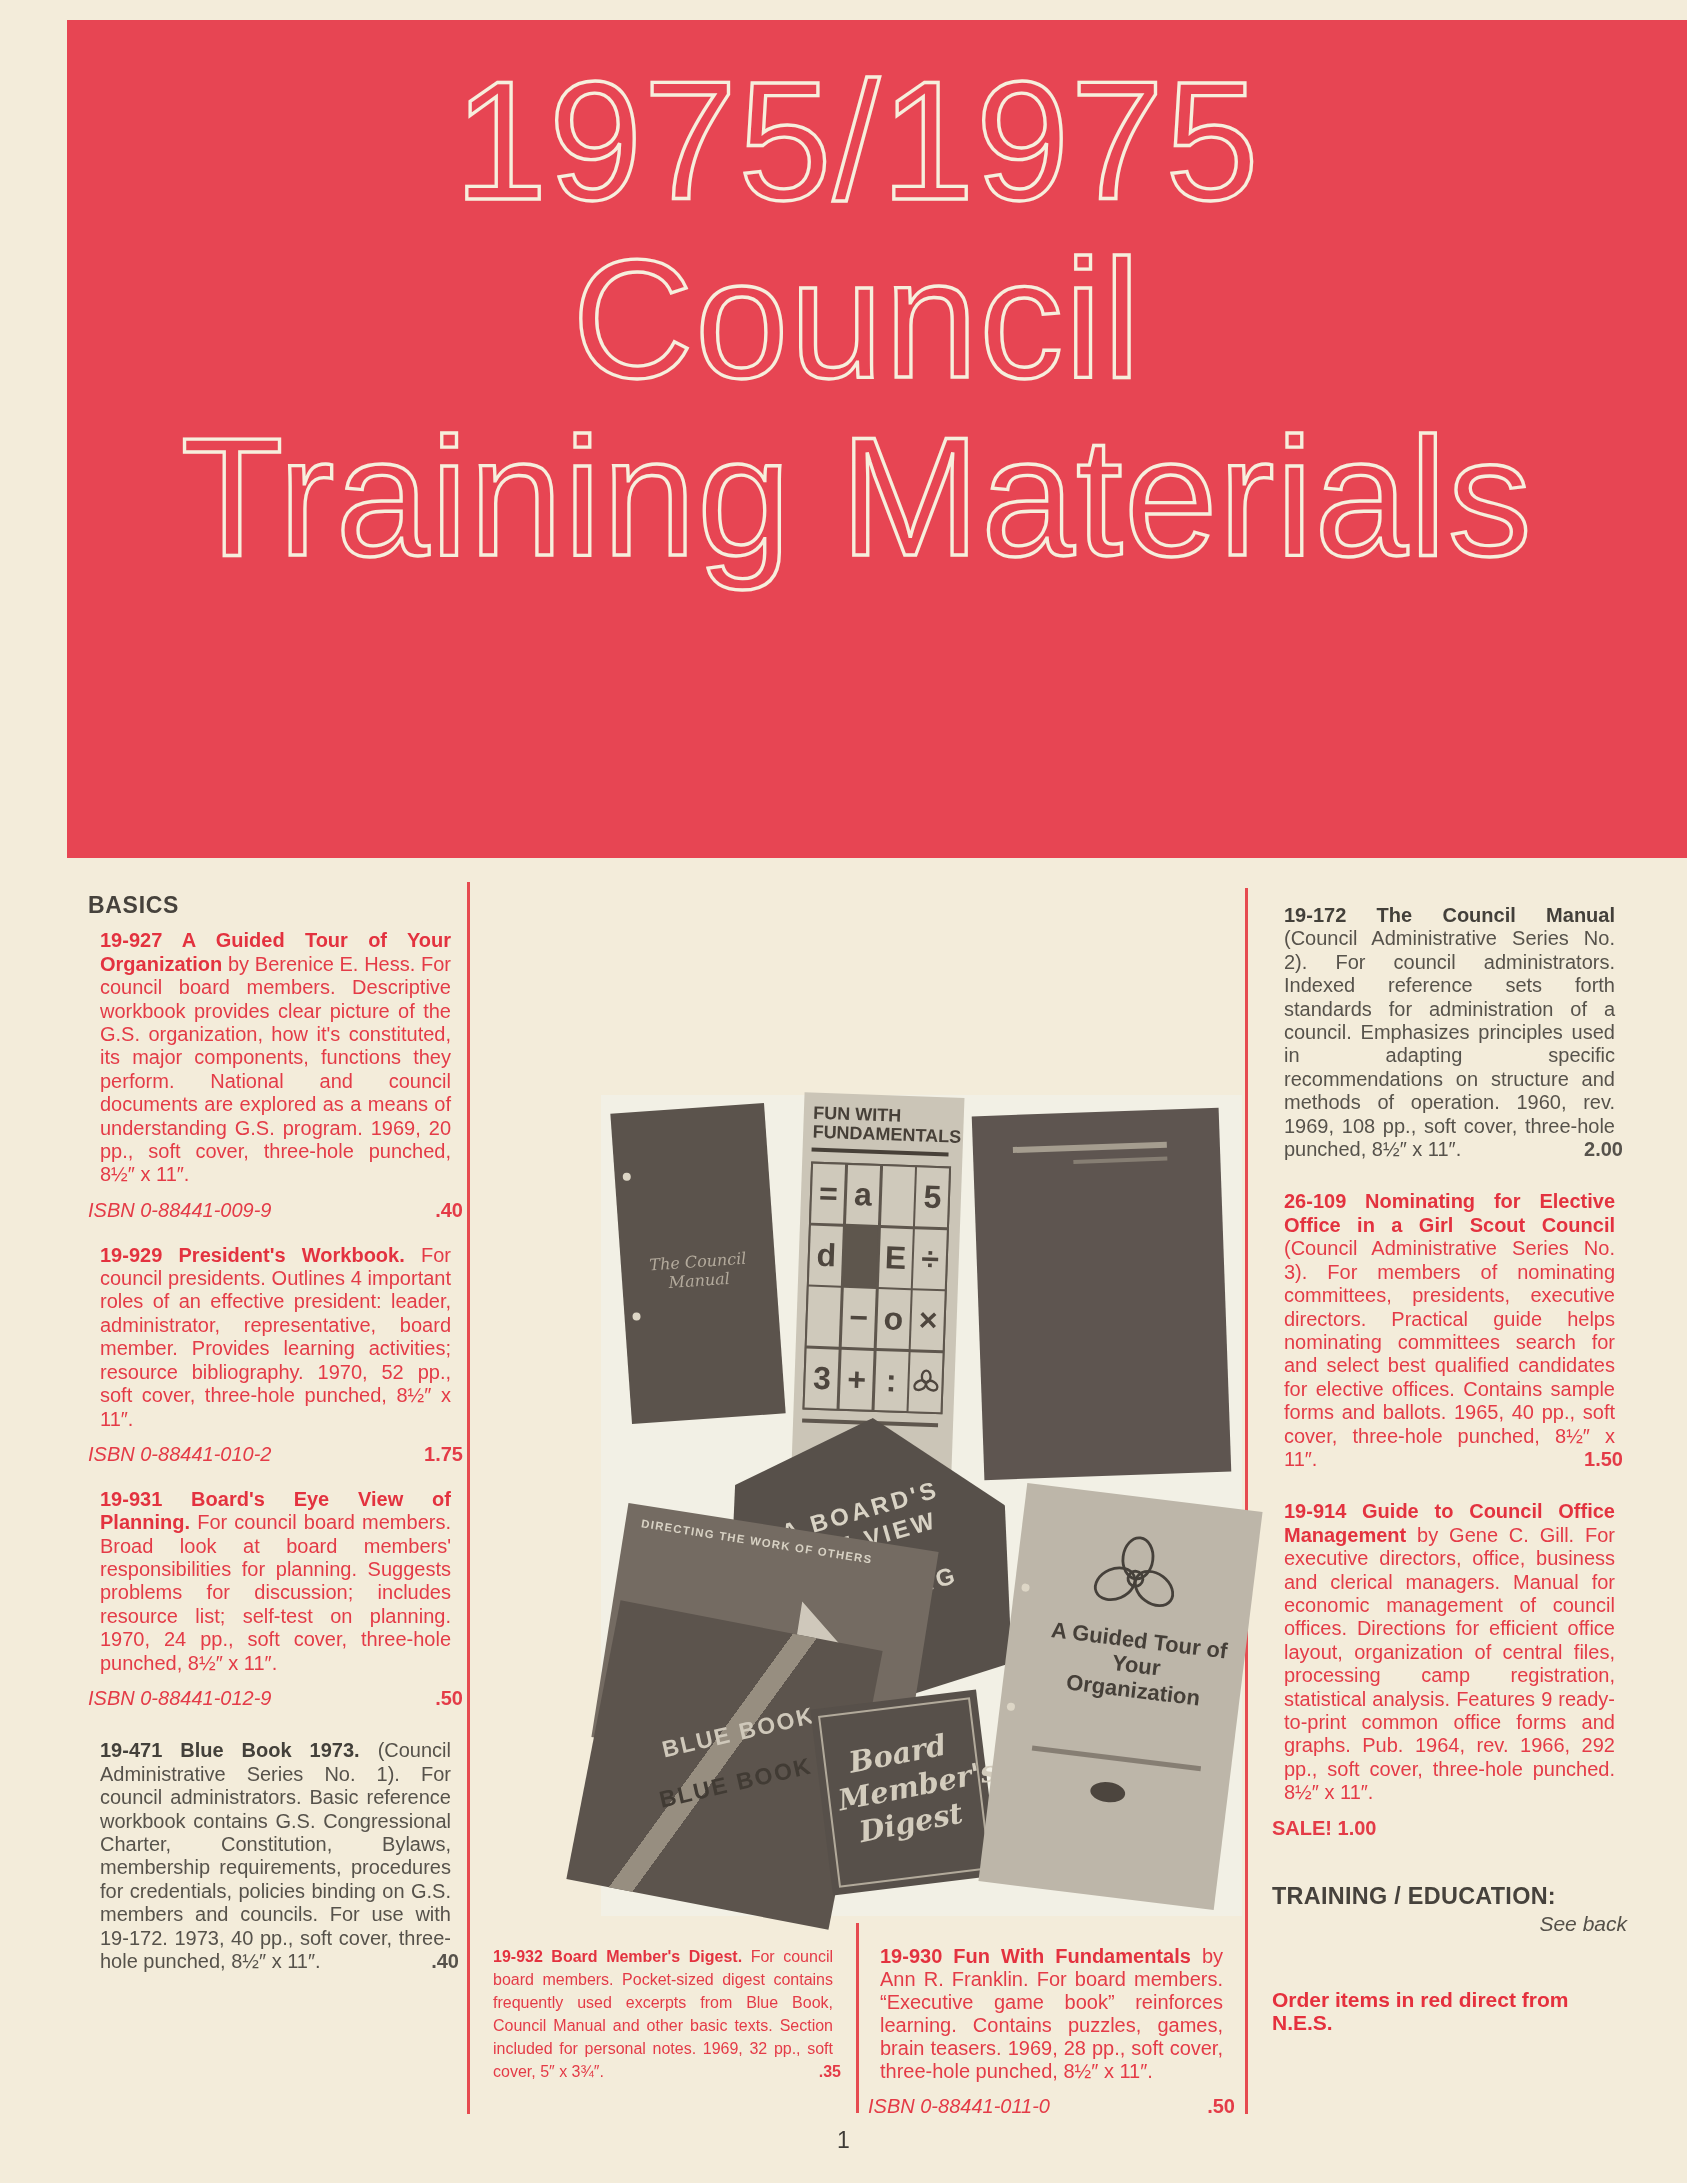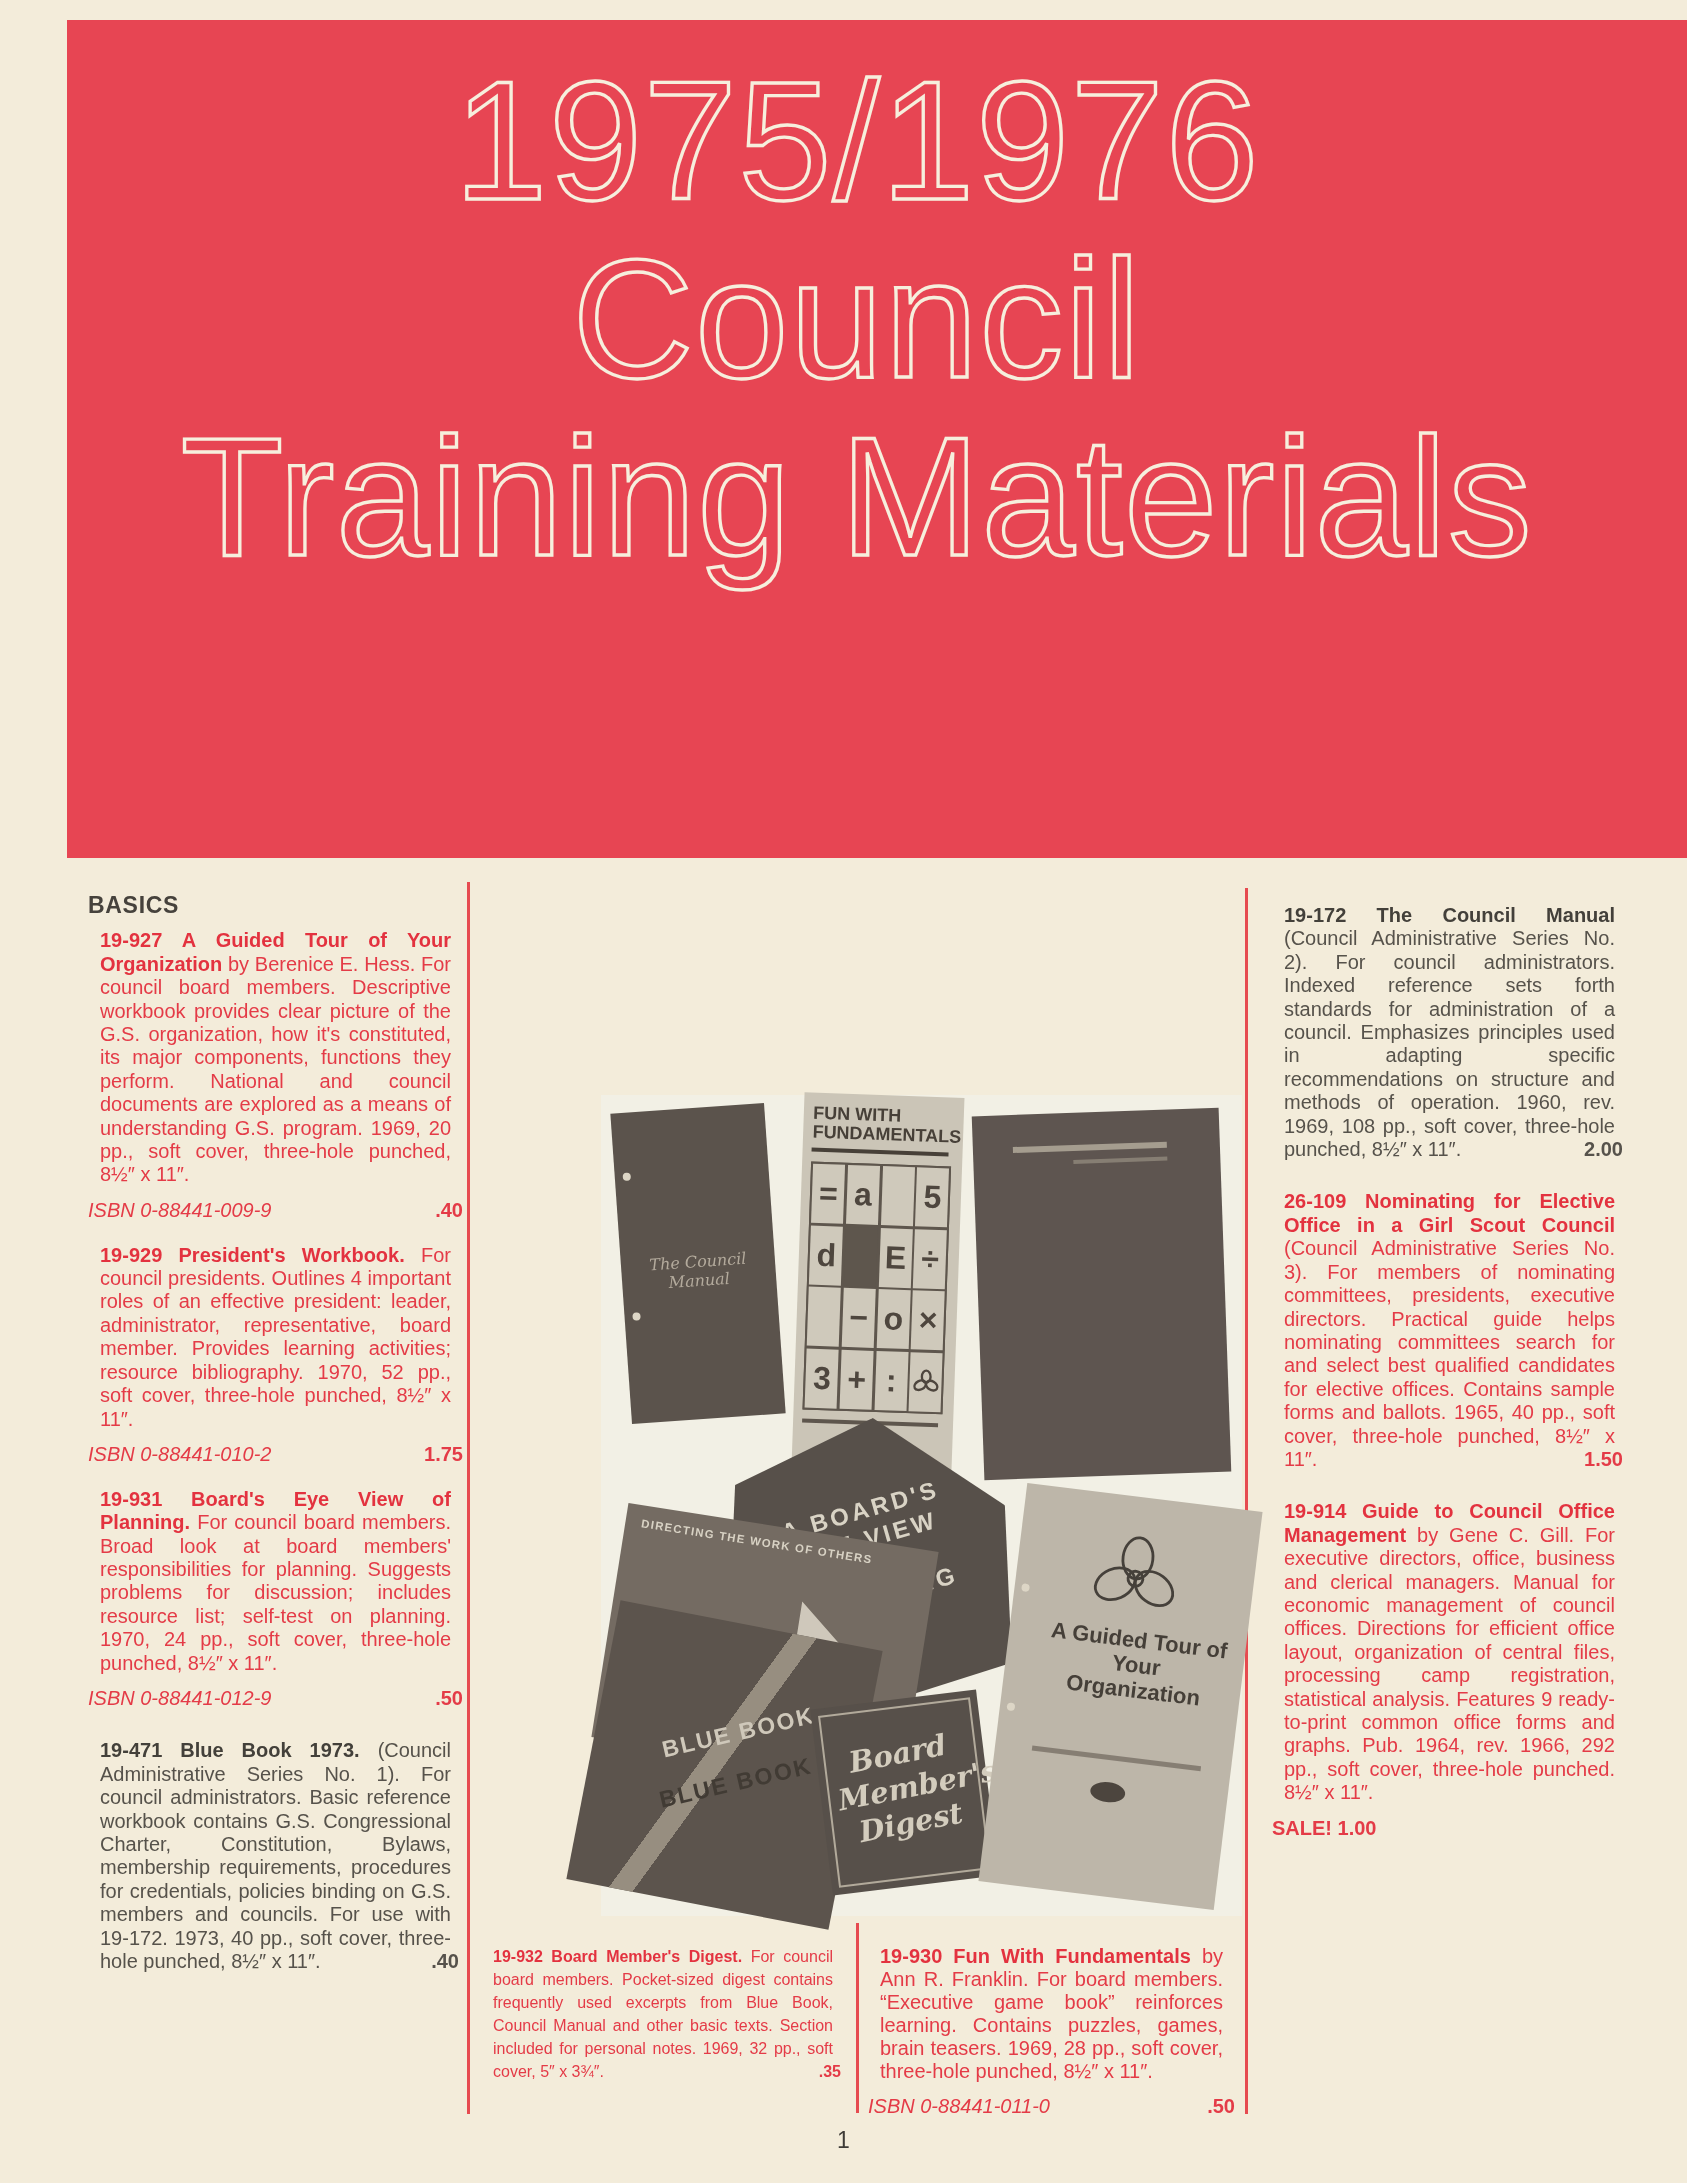--- a/index.html
+++ b/index.html
@@ -107,21 +107,21 @@
   .bk-guided .addr{position:absolute;left:37px;right:30px;top:260px;height:4.7px;background:#6f675d;opacity:.7;}
   .bk-guided .oval{position:absolute;left:100px;top:287px;width:35px;height:20px;border-radius:50%;background:#4c453e;}
 </style>
 </head>
 <body>
 
 <div class="page">
 
   <div class="banner">
     <div class="banner-titles">
-      <div class="banner-line">1975/1976</div>
+      <div class="banner-line">1975/1975</div>
       <div class="banner-line">Council</div>
       <div class="banner-line">Training Materials</div>
     </div>
   </div>
 
   <div class="vrule rule-left"></div>
   <div class="vrule rule-right"></div>
   <div class="vrule rule-mid"></div>
 
   <div class="col left-col">
@@ -275,18 +275,23 @@
     <div class="entry red gap">
       <p><b class="title">26-109 Nominating for Elective Office in a Girl Scout Council</b> <span>(Council Administrative Series No. 3). For members of nominating committees, presidents, executive directors. Practical guide helps nominating committees search for and select best qualified candidates for elective offices. Contains sample forms and ballots. 1965, 40 pp., soft cover, three-hole punched, 8½″ x 11″.</span></p>
       <b class="price-abs">1.50</b>
     </div>
 
     <div class="entry red gap">
       <p><b class="title">19-914 Guide to Council Office Management</b> <span>by Gene C. Gill. For executive directors, office, business and clerical managers. Manual for economic management of council offices. Directions for efficient office layout, organization of central files, processing camp registration, statistical analysis. Features 9 ready-to-print common office forms and graphs. Pub. 1964, rev. 1966, 292 pp., soft cover, three-hole punched. 8½″ x 11″.</span></p>
       <div class="sale-line"><b>SALE! 1.00</b></div>
     </div>
 
+    <div class="training-block">
+      <div class="training-label">TRAINING / EDUCATION:</div>
+      <div class="training-note">See back</div>
+      <div class="order-note">Order items in red direct from N.E.S.</div>
+    </div>
   </div>
 
   <div class="page-number">1</div>
 
 </div>
 
 
 </body></html>

